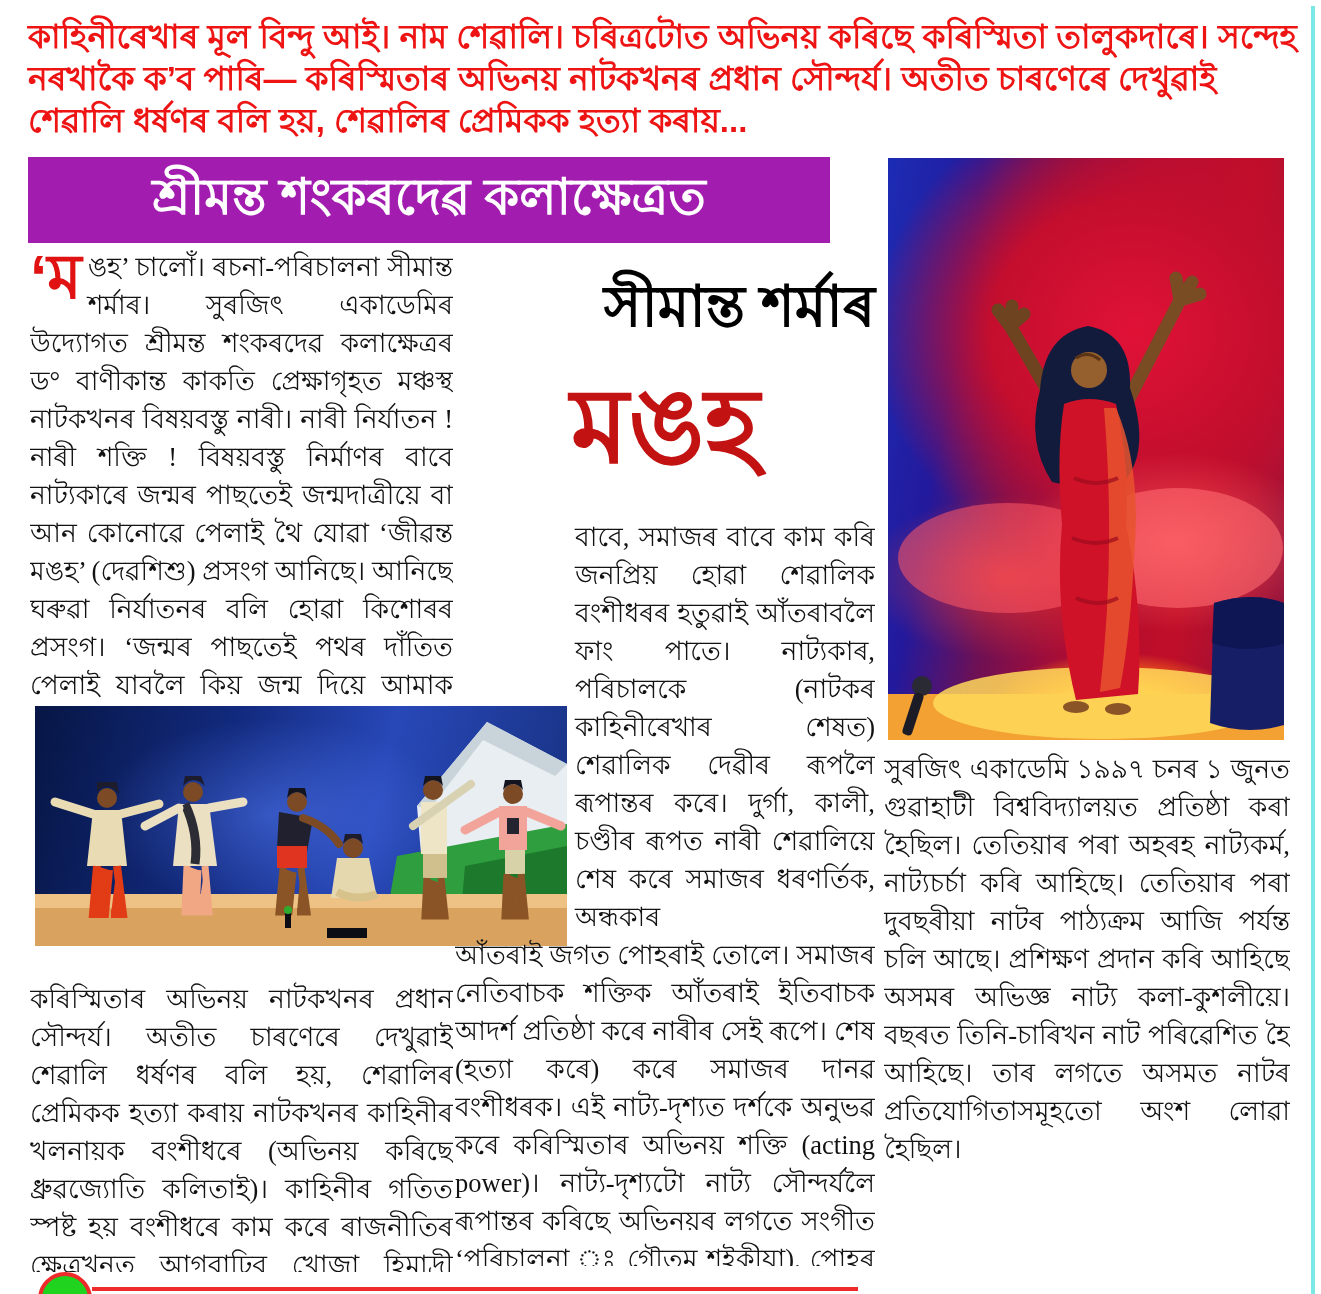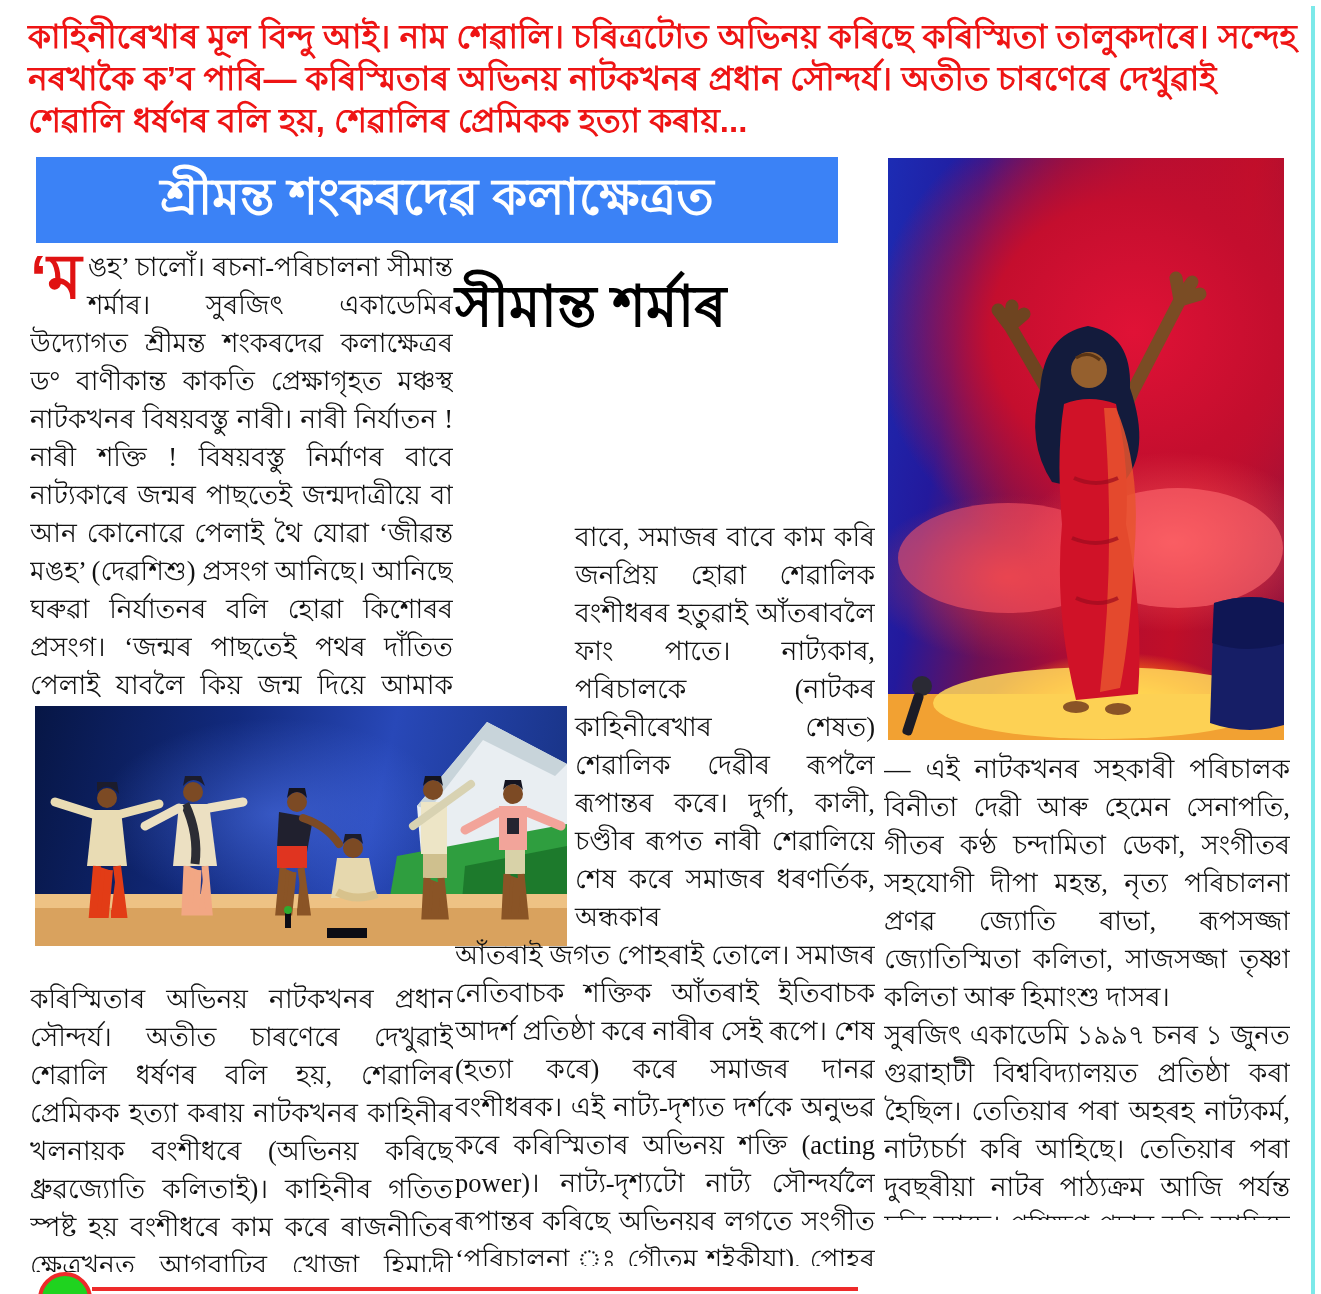--- a/index.html
+++ b/index.html
@@ -5,27 +5,27 @@
   html,body{margin:0;padding:0;background:#ffffff;}
   #page{position:relative;width:1321px;height:1294px;background:#ffffff;overflow:hidden;
         font-family:"Liberation Serif","DejaVu Serif",serif;}
 
   
   .lede{position:absolute;left:28px;top:16px;width:1272px;
         font-family:"Liberation Sans","DejaVu Sans",sans-serif;
         font-weight:bold;font-size:33px;line-height:42px;color:#ee1414;text-align:left;}
 
   
-  .banner{position:absolute;left:36px;top:157px;width:802px;height:86px;background:#3b82f6;
+  .banner{position:absolute;left:28px;top:157px;width:802px;height:86px;background:#a21caf;
           display:flex;align-items:center;justify-content:center;
           font-family:"Liberation Sans","DejaVu Sans",sans-serif;
           font-weight:bold;font-size:50px;color:#ffffff;white-space:nowrap;}
 
   
-  .kicker{position:absolute;left:455px;top:256px;width:420px;text-align:left;
+  .kicker{position:absolute;left:455px;top:256px;width:420px;text-align:right;
           font-family:"Liberation Sans","DejaVu Sans",sans-serif;
           font-weight:bold;font-size:57px;line-height:100px;color:#000000;white-space:nowrap;}
   .main-title{position:absolute;left:455px;top:356px;width:420px;text-align:center;
           font-family:"Liberation Sans","DejaVu Sans",sans-serif;
           font-weight:bold;font-size:104px;line-height:140px;color:#c31212;}
 
   
   .bodytext{font-size:26.5px;line-height:38px;color:#121212;text-align:justify;}
   .col1a{position:absolute;left:30px;top:248px;width:423px;height:456px;overflow:hidden;}
   .col1b{position:absolute;left:30px;top:980px;width:423px;height:292px;overflow:hidden;}
@@ -94,20 +94,21 @@
 
       <ellipse cx="188" cy="549" rx="13" ry="6" fill="#8a5426"></ellipse>
       <ellipse cx="230" cy="551" rx="13" ry="6" fill="#8a5426"></ellipse>
 
       <circle cx="34" cy="528" r="10" fill="#2a2a34"></circle>
       <rect x="20" y="534" width="10" height="44" rx="4" fill="#1c1c26" transform="rotate(18 25 556)"></rect>
     </svg>
   </div>
 
   <div class="kicker">সীমান্ত শৰ্মাৰ</div>
+  <div class="main-title">মঙহ</div>
 
   <div class="bodytext col1a">
     <span class="dropcap">‘ম</span><span>ঙহ’ চালোঁ। ৰচনা-পৰিচালনা সীমান্ত শৰ্মাৰ। সুৰজিৎ একাডেমিৰ উদ্যোগত শ্ৰীমন্ত শংকৰদেৱ কলাক্ষেত্ৰৰ ড° বাণীকান্ত কাকতি প্ৰেক্ষাগৃহত মঞ্চস্থ নাটকখনৰ বিষয়বস্তু নাৰী। নাৰী নিৰ্যাতন ! নাৰী শক্তি ! বিষয়বস্তু নিৰ্মাণৰ বাবে নাট্যকাৰে জন্মৰ পাছতেই জন্মদাত্ৰীয়ে বা আন কোনোৱে পেলাই থৈ যোৱা ‘জীৱন্ত মঙহ’ (দেৱশিশু) প্ৰসংগ আনিছে। আনিছে ঘৰুৱা নিৰ্যাতনৰ বলি হোৱা কিশোৰৰ প্ৰসংগ। ‘জন্মৰ পাছতেই পথৰ দাঁতিত পেলাই যাবলৈ কিয় জন্ম দিয়ে আমাক !’— এনে ধৰণৰ সংলাপেৰে গতি লয় নাটকখনৰ কাহিনীৰেখাই। কাহিনীৰেখাৰ মূল বিন্দু আই। নাম শেৱালি। চৰিত্ৰটোত অভিনয় কৰিছে কৰিস্মিতা তালুকদাৰে। সন্দেহ নৰখাকৈ ক’ব পাৰি—</span>
   </div>
 
   <div class="stage-photo">
     <svg width="532" height="240" viewBox="0 0 532 240">
 
       <polygon points="382,100 452,16 532,58 532,172 388,172" fill="#e9eef2"></polygon>
       <polygon points="382,100 452,16 532,58 520,70 448,34 394,104" fill="#c8d4da"></polygon>
@@ -165,21 +166,20 @@
   </div>
 
   <div class="bodytext col1b">কৰিস্মিতাৰ অভিনয় নাটকখনৰ প্ৰধান সৌন্দৰ্য। অতীত চাৰণেৰে দেখুৱাই শেৱালি ধৰ্ষণৰ বলি হয়, শেৱালিৰ প্ৰেমিকক হত্যা কৰায় নাটকখনৰ কাহিনীৰ খলনায়ক বংশীধৰে (অভিনয় কৰিছে ধ্ৰুৱজ্যোতি কলিতাই)। কাহিনীৰ গতিত স্পষ্ট হয় বংশীধৰে কাম কৰে ৰাজনীতিৰ ক্ষেত্ৰখনত আগবাঢ়িব খোজা হিমাদ্ৰী হাজৰিকাৰ (অভিনয় কৰিছে জেছমিনা হুছেইনে) পক্ষত থাকি। আনফালে কৰৱী (কৃষ্টি ৰাজবংশী), পদুমী (পলক</div>
 
   <div class="bodytext col2">
     <div class="col2-indent">বাবে, সমাজৰ বাবে কাম কৰি জনপ্ৰিয় হোৱা শেৱালিক বংশীধৰৰ হতুৱাই আঁতৰাবলৈ ফাং পাতে। নাট্যকাৰ, পৰিচালকে (নাটকৰ কাহিনীৰেখাৰ শেষত) শেৱালিক দেৱীৰ ৰূপলৈ ৰূপান্তৰ কৰে। দুৰ্গা, কালী, চণ্ডীৰ ৰূপত নাৰী শেৱালিয়ে শেষ কৰে সমাজৰ ধৰণৰ্তিক, অন্ধকাৰ</div>
     <div>আঁতৰাই জগত পোহৰাই তোলে। সমাজৰ নেতিবাচক শক্তিক আঁতৰাই ইতিবাচক আদৰ্শ প্ৰতিষ্ঠা কৰে নাৰীৰ সেই ৰূপে। শেষ (হত্যা কৰে) কৰে সমাজৰ দানৱ বংশীধৰক। এই নাট্য-দৃশ্যত দৰ্শকে অনুভৱ কৰে কৰিস্মিতাৰ অভিনয় শক্তি (acting power)। নাট্য-দৃশ্যটো নাট্য সৌন্দৰ্যলৈ ৰূপান্তৰ কৰিছে অভিনয়ৰ লগতে সংগীত ‘পৰিচালনা ঃ গৌতম শইকীয়া), পোহৰ (কৃতাৰ্থ শৰ্মা আৰু যাদৱ মহন্ত), মঞ্চসজ্জা (গণেশ বড়ো)।</div>
   </div>
 
   <div class="bodytext col3">
-    <div>— এই নাটকখনৰ সহকাৰী পৰিচালক বিনীতা দেৱী আৰু হেমেন সেনাপতি, গীতৰ কণ্ঠ চন্দামিতা ডেকা, সংগীতৰ সহযোগী দীপা মহন্ত,  নৃত্য পৰিচালনা প্ৰণৱ জ্যোতি ৰাভা, ৰূপসজ্জা জ্যোতিস্মিতা কলিতা, সাজসজ্জা তৃষ্ণা কলিতা আৰু হিমাংশু দাসৰ।</div>
     <div>সুৰজিৎ একাডেমি ১৯৯৭ চনৰ ১ জুনত গুৱাহাটী বিশ্ববিদ্যালয়ত প্ৰতিষ্ঠা কৰা হৈছিল। তেতিয়াৰ পৰা অহৰহ নাট্যকৰ্ম, নাট্যচৰ্চা কৰি আহিছে। তেতিয়াৰ পৰা দুবছৰীয়া নাটৰ পাঠ্যক্ৰম আজি পৰ্যন্ত চলি আছে। প্ৰশিক্ষণ প্ৰদান কৰি আহিছে অসমৰ অভিজ্ঞ নাট্য কলা-কুশলীয়ে। বছৰত তিনি-চাৰিখন নাট পৰিৱেশিত হৈ আহিছে। তাৰ লগতে অসমত নাটৰ প্ৰতিযোগিতাসমূহতো অংশ লোৱা হৈছিল।</div>
 
   </div>
 
   <div class="cyan-rule"></div>
   <div class="green-dot"></div>
   <div class="red-rule"></div>
 
 </div>
 

